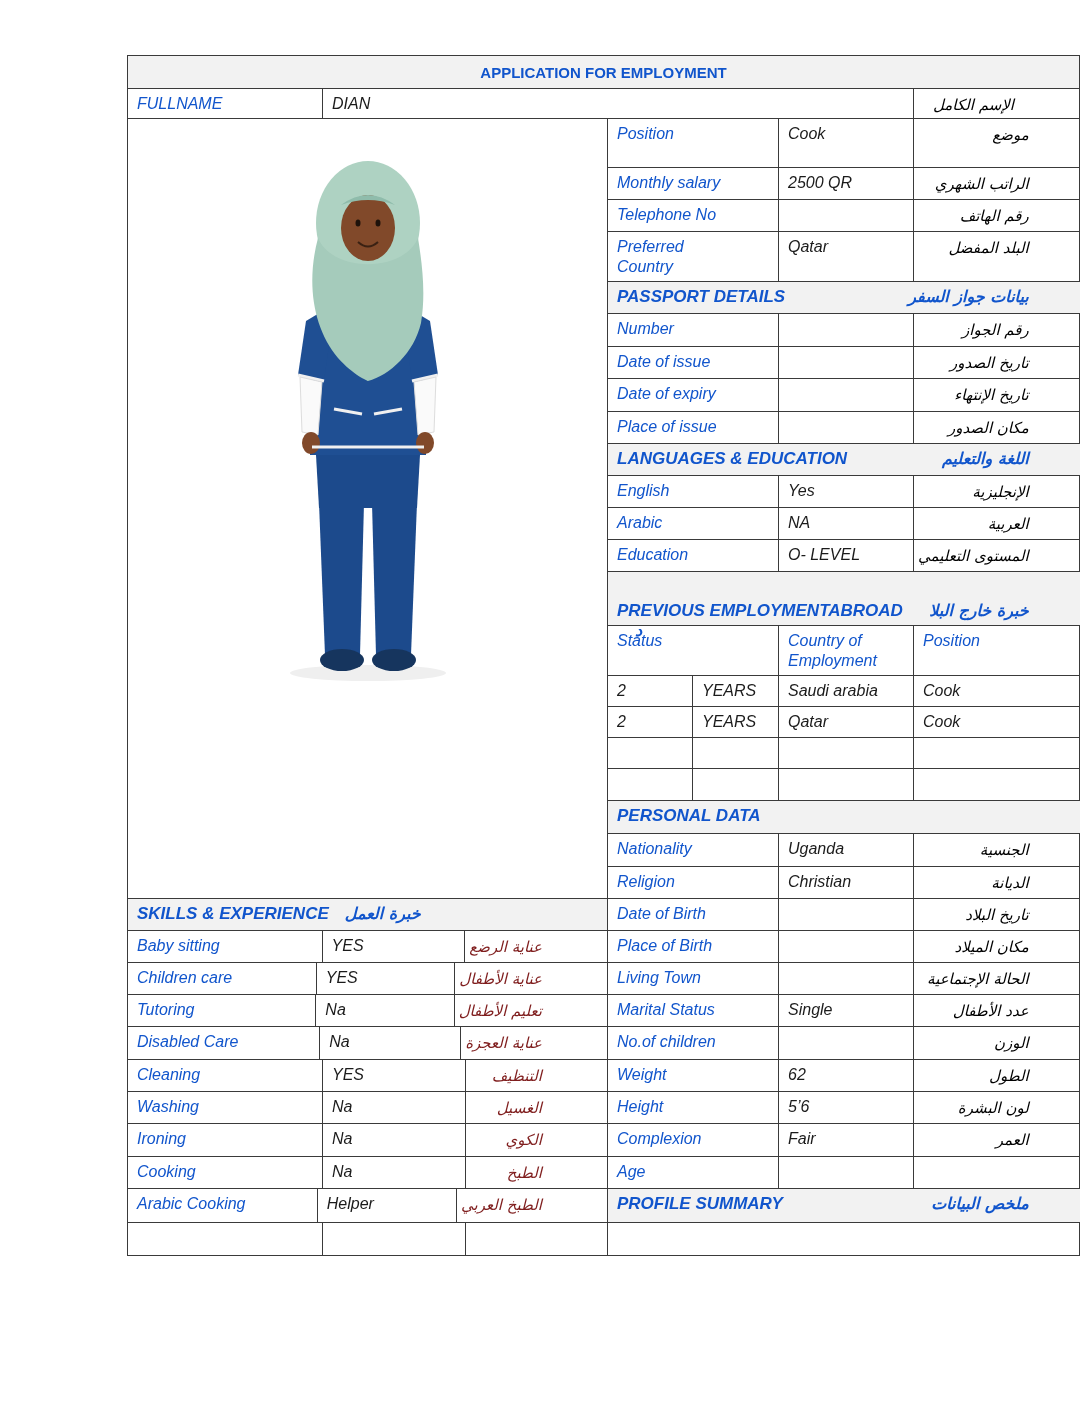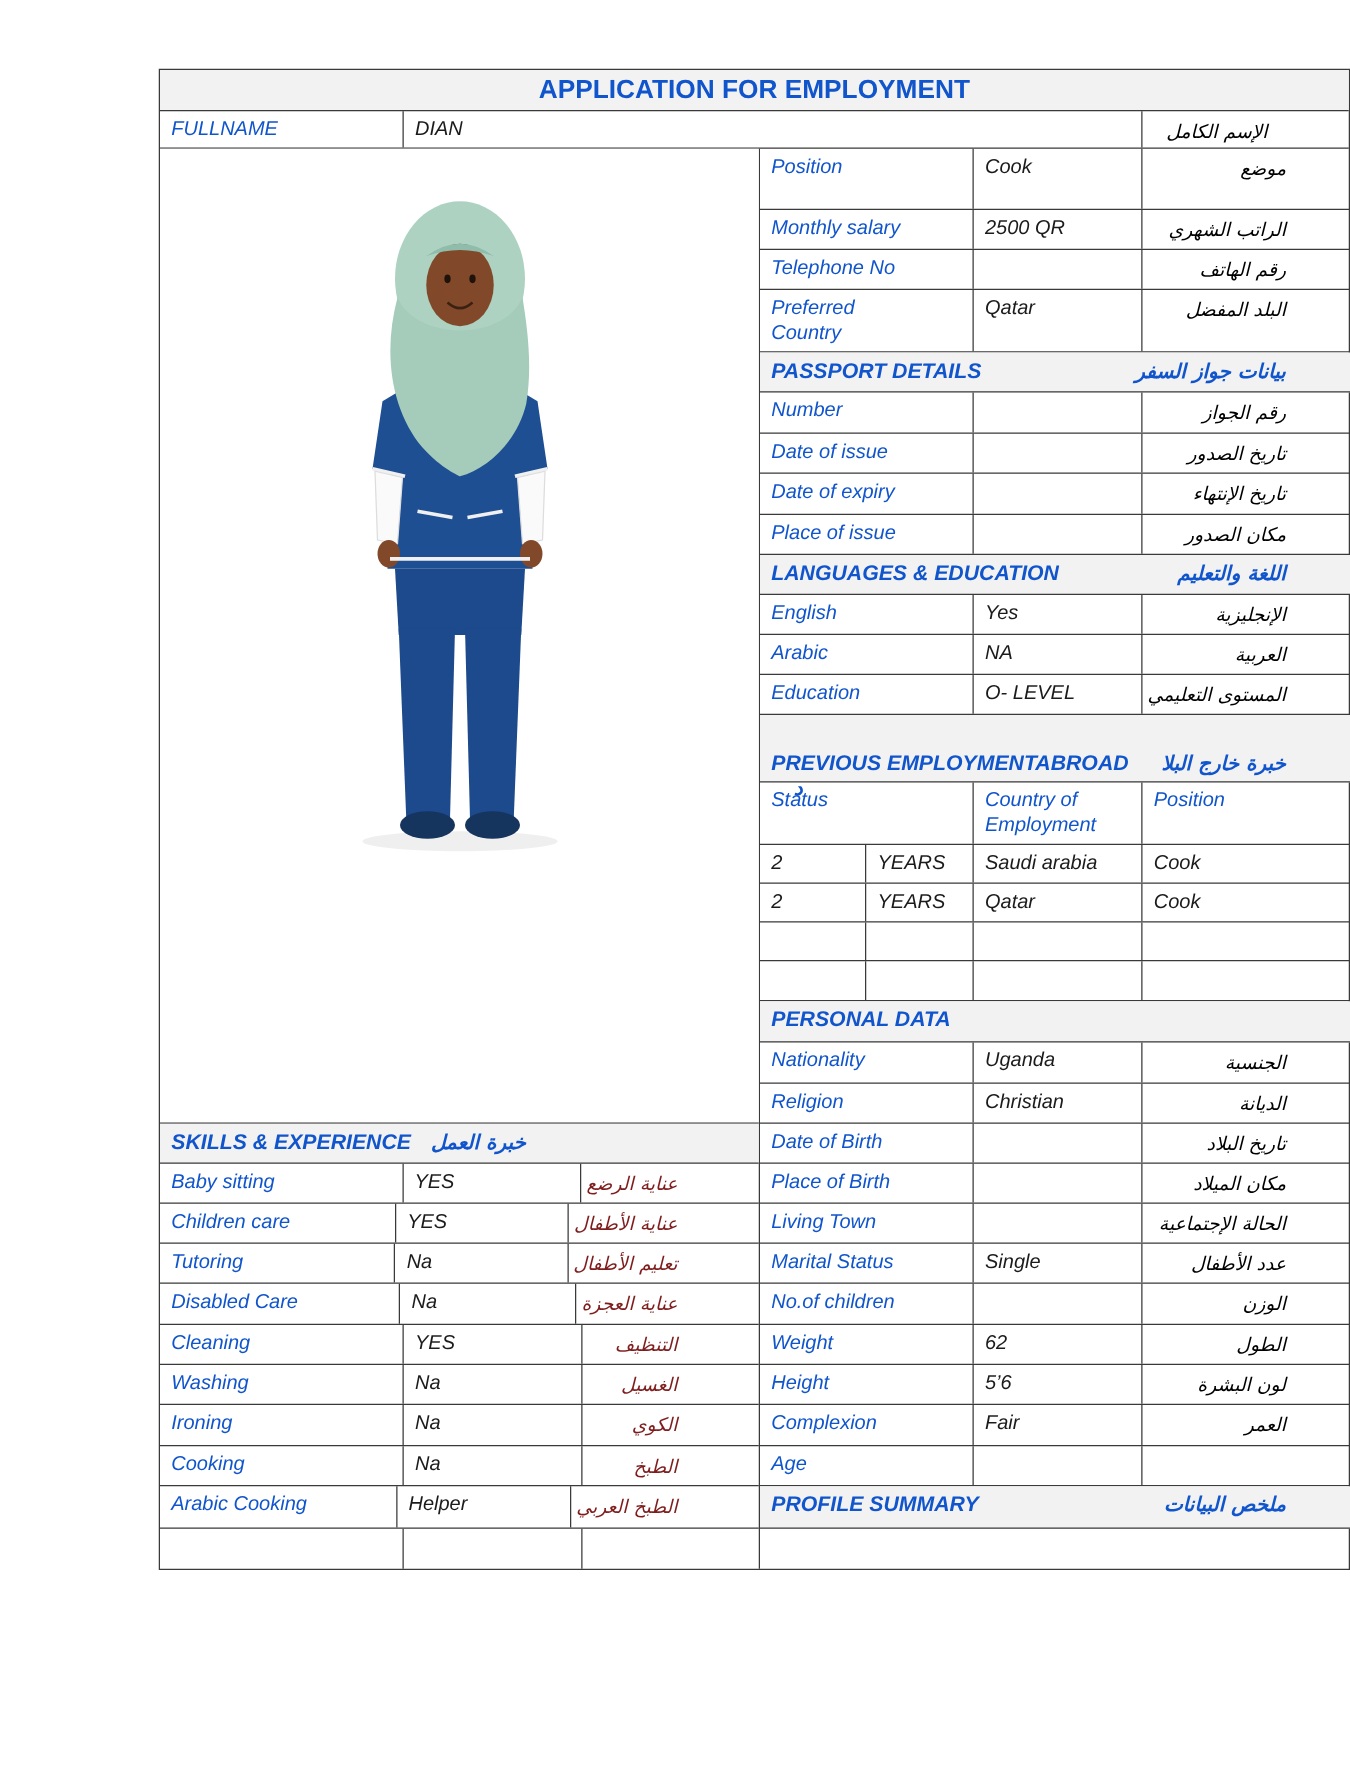--- a/index.html
+++ b/index.html
@@ -13,21 +13,21 @@
   .cell { padding:5px 6px 0 9px; font-size:16px; line-height:20px; }
   .br { border-right:1px solid #3a3a3a; }
   .lbl { color:#1155cc; }
   .val { color:#1b1b1b; }
   .ar { direction:rtl; text-align:right; padding:6px 65px 0 4px; font-size:15px;
         white-space:nowrap; font-family:"DejaVu Sans", sans-serif; color:#000000; }
   .ar-blue { color:#7f1d1d; }
   .prewrap { white-space:pre-line; }
 
   .title-row { height:33px; background:#f2f2f2; display:flex; align-items:center; justify-content:center;
-               color:#1155cc; font-weight:bold; font-size:21px; border-bottom:1px solid #3a3a3a; }
+               color:#1155cc; font-weight:bold; font-size:15px; border-bottom:1px solid #3a3a3a; }
 
   .sec { background:#f2f2f2; color:#1155cc; font-weight:bold; font-size:17px;
          padding:5px 65px 0 9px; justify-content:space-between; }
   .sec-ar { font-family:"DejaVu Sans", sans-serif; direction:rtl; font-size:16px; color:#1155cc; font-weight:bold; }
   .skills-sec { justify-content:flex-start; gap:16px; padding-right:9px; }
   .prev-sec { display:block; }
   .prev-line { display:flex; justify-content:space-between;margin-top:24px; }
   .prev-wrap { text-align:left; direction:rtl; padding-left:18px; }
 
   .body { display:flex; }

